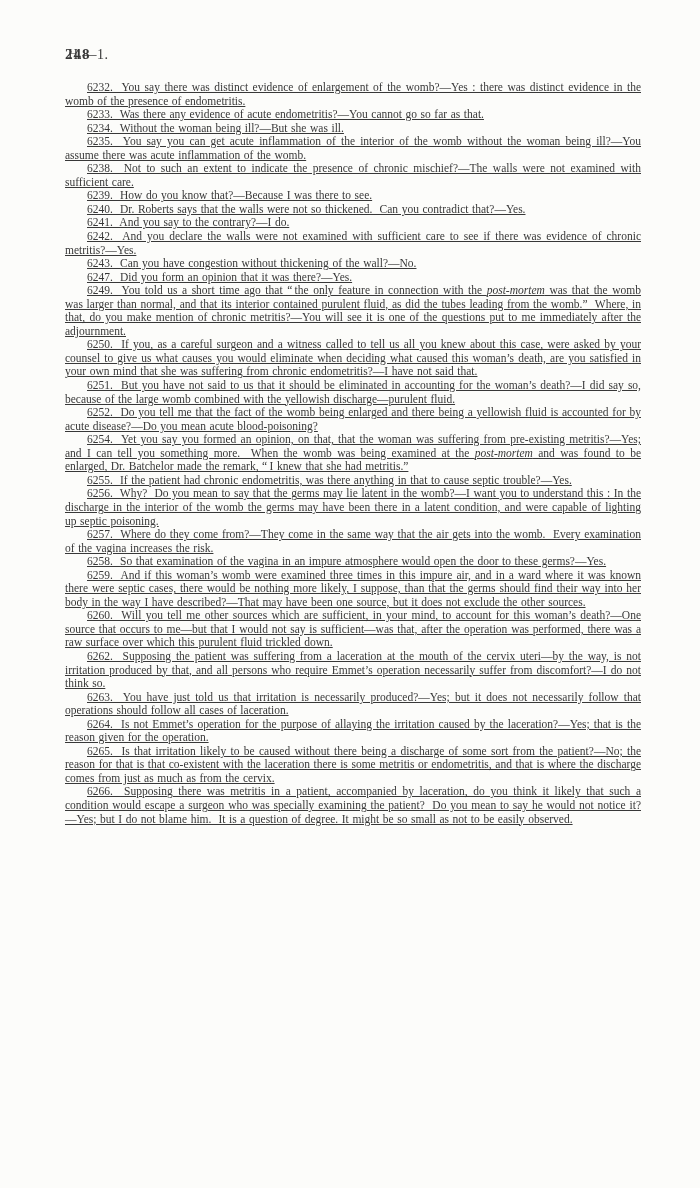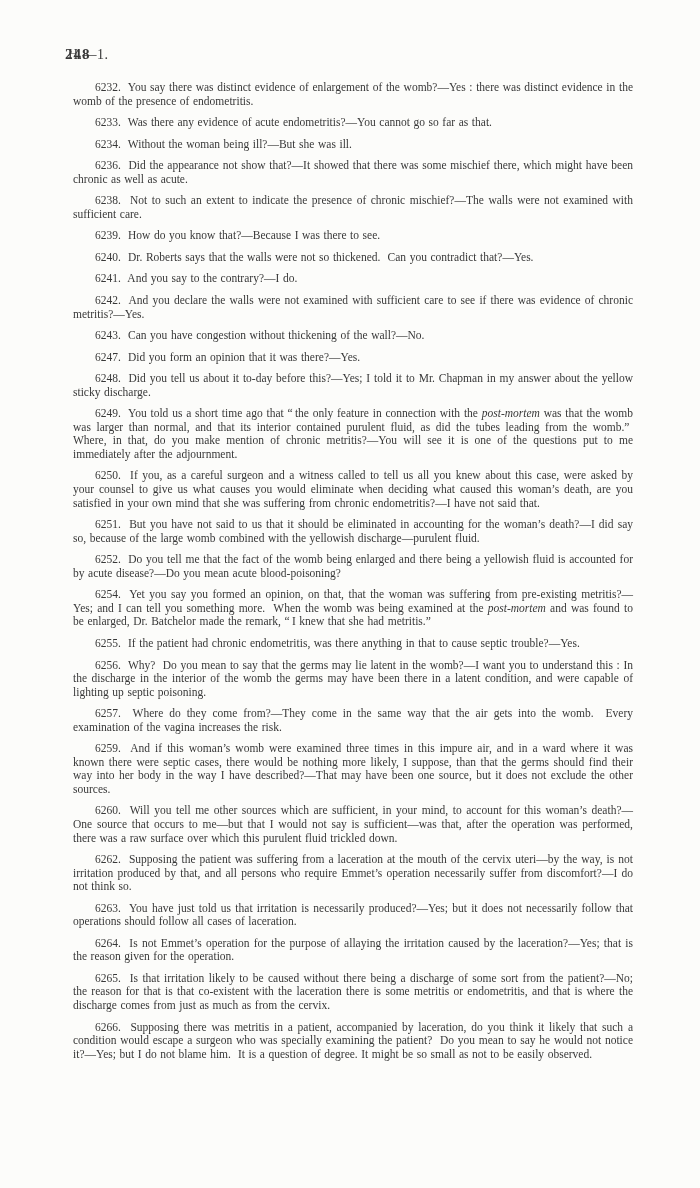--- a/index.html
+++ b/index.html
@@ -42,57 +42,58 @@
     letter-spacing: 1px;
     font-weight: bold;
   }
   .body-text {
     font-size: 11.5px;
     line-height: 13.55px;
     text-align: justify;
     word-spacing: 0.06em;
   }
   .para {
-    margin: 8px;
+    margin: 0;
     text-indent: 22px;
+    text-decoration: underline;
   }
   .para i {
     font-style: italic;
   }
 </style>
 </head>
 <body>
 
 <main class="doc">
   <header class="hdr">
     <span class="hdr-left">H.—1.</span>
     <span class="hdr-num">248</span>
   </header>
 
   <section class="body-text">
       <p class="para">6232.&nbsp; You say there was distinct evidence of enlargement of the womb?—Yes : there was distinct evidence in the womb of the presence of endometritis.</p>
       <p class="para">6233.&nbsp; Was there any evidence of acute endometritis?—You cannot go so far as that.</p>
       <p class="para">6234.&nbsp; Without the woman being ill?—But she was ill.</p>
-      <p class="para">6236.&nbsp; Did the appearance not show that?—It showed that there was some mischief there, which might have been chronic as well as acute.</p>
+      <p class="para">6235.&nbsp; You say you can get acute inflammation of the interior of the womb without the woman being ill?—You assume there was acute inflammation of the womb.</p>
       <p class="para">6238.&nbsp; Not to such an extent to indicate the presence of chronic mischief?—The walls were not examined with sufficient care.</p>
       <p class="para">6239.&nbsp; How do you know that?—Because I was there to see.</p>
       <p class="para">6240.&nbsp; Dr. Roberts says that the walls were not so thickened.&nbsp; Can you contradict that?—Yes.</p>
       <p class="para">6241.&nbsp; And you say to the contrary?—I do.</p>
       <p class="para">6242.&nbsp; And you declare the walls were not examined with sufficient care to see if there was evidence of chronic metritis?—Yes.</p>
       <p class="para">6243.&nbsp; Can you have congestion without thickening of the wall?—No.</p>
       <p class="para">6247.&nbsp; Did you form an opinion that it was there?—Yes.</p>
-      <p class="para">6248.&nbsp; Did you tell us about it to-day before this?—Yes; I told it to Mr. Chapman in my answer about the yellow sticky discharge.</p>
       <p class="para">6249.&nbsp; You told us a short time ago that “ the only feature in connection with the <i>post-mortem</i> was that the womb was larger than normal, and that its interior contained purulent fluid, as did the tubes leading from the womb.”&nbsp; Where, in that, do you make mention of chronic metritis?—You will see it is one of the questions put to me immediately after the adjournment.</p>
       <p class="para">6250.&nbsp; If you, as a careful surgeon and a witness called to tell us all you knew about this case, were asked by your counsel to give us what causes you would eliminate when deciding what caused this woman’s death, are you satisfied in your own mind that she was suffering from chronic endometritis?—I have not said that.</p>
       <p class="para">6251.&nbsp; But you have not said to us that it should be eliminated in accounting for the woman’s death?—I did say so, because of the large womb combined with the yellowish discharge—purulent fluid.</p>
       <p class="para">6252.&nbsp; Do you tell me that the fact of the womb being enlarged and there being a yellowish fluid is accounted for by acute disease?—Do you mean acute blood-poisoning?</p>
       <p class="para">6254.&nbsp; Yet you say you formed an opinion, on that, that the woman was suffering from pre-existing metritis?—Yes; and I can tell you something more.&nbsp; When the womb was being examined at the <i>post-mortem</i> and was found to be enlarged, Dr. Batchelor made the remark, “ I knew that she had metritis.”</p>
       <p class="para">6255.&nbsp; If the patient had chronic endometritis, was there anything in that to cause septic trouble?—Yes.</p>
       <p class="para">6256.&nbsp; Why?&nbsp; Do you mean to say that the germs may lie latent in the womb?—I want you to understand this : In the discharge in the interior of the womb the germs may have been there in a latent condition, and were capable of lighting up septic poisoning.</p>
       <p class="para">6257.&nbsp; Where do they come from?—They come in the same way that the air gets into the womb.&nbsp; Every examination of the vagina increases the risk.</p>
+      <p class="para">6258.&nbsp; So that examination of the vagina in an impure atmosphere would open the door to these germs?—Yes.</p>
       <p class="para">6259.&nbsp; And if this woman’s womb were examined three times in this impure air, and in a ward where it was known there were septic cases, there would be nothing more likely, I suppose, than that the germs should find their way into her body in the way I have described?—That may have been one source, but it does not exclude the other sources.</p>
       <p class="para">6260.&nbsp; Will you tell me other sources which are sufficient, in your mind, to account for this woman’s death?—One source that occurs to me—but that I would not say is sufficient—was that, after the operation was performed, there was a raw surface over which this purulent fluid trickled down.</p>
       <p class="para">6262.&nbsp; Supposing the patient was suffering from a laceration at the mouth of the cervix uteri—by the way, is not irritation produced by that, and all persons who require Emmet’s operation necessarily suffer from discomfort?—I do not think so.</p>
       <p class="para">6263.&nbsp; You have just told us that irritation is necessarily produced?—Yes; but it does not necessarily follow that operations should follow all cases of laceration.</p>
       <p class="para">6264.&nbsp; Is not Emmet’s operation for the purpose of allaying the irritation caused by the laceration?—Yes; that is the reason given for the operation.</p>
       <p class="para">6265.&nbsp; Is that irritation likely to be caused without there being a discharge of some sort from the patient?—No; the reason for that is that co-existent with the laceration there is some metritis or endometritis, and that is where the discharge comes from just as much as from the cervix.</p>
       <p class="para">6266.&nbsp; Supposing there was metritis in a patient, accompanied by laceration, do you think it likely that such a condition would escape a surgeon who was specially examining the patient?&nbsp; Do you mean to say he would not notice it?—Yes; but I do not blame him.&nbsp; It is a question of degree. It might be so small as not to be easily observed.</p>
     </section>
 </main>
 

